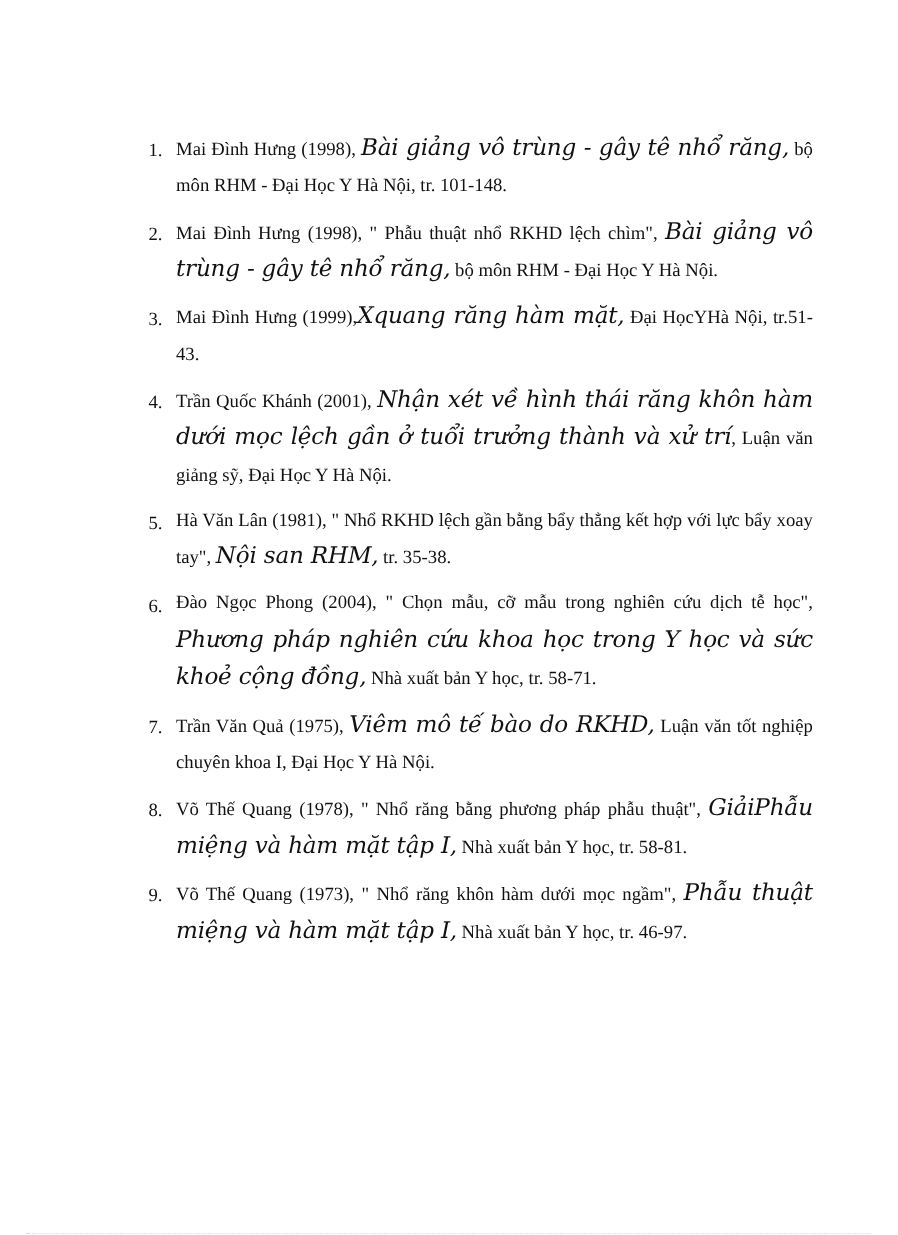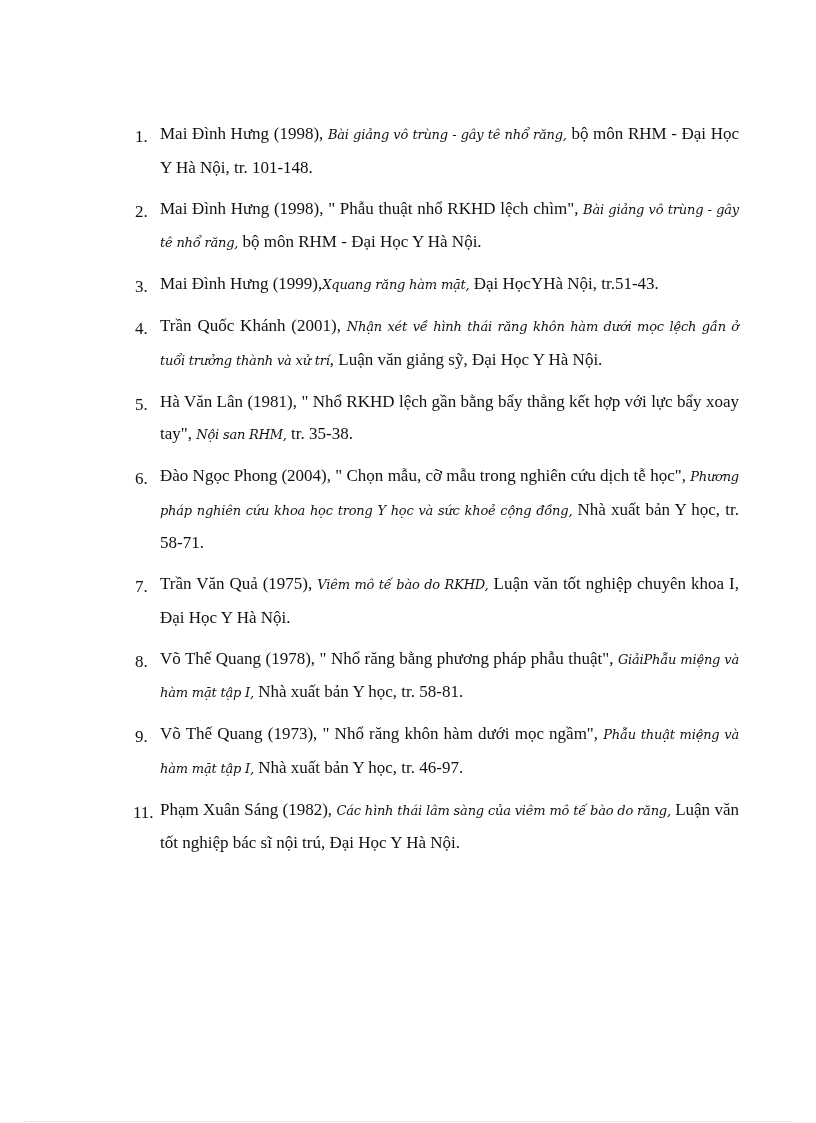--- a/index.html
+++ b/index.html
@@ -5,21 +5,21 @@
     html, body { margin: 0; padding: 0; background: #ffffff; }
     body { width: 816px; height: 1123px; position: relative; overflow: hidden;
            font-family: "Liberation Serif", "DejaVu Serif", serif; color: #111; }
     .page { position: absolute; left: 0; top: 0; width: 816px; height: 1123px; }
     .ref-list { position: absolute; left: 133px; top: 118px; width: 606px; margin: 0; padding: 0; list-style: none; }
     .ref { position: relative; padding-left: 27px; font-size: 17px; line-height: 32.5px;
            text-align: justify; margin-bottom: 8.5px; }
     .ref .num { position: absolute; left: 2px; top: 3px; font-size: 17px; }
     .ref .num.wide { left: 0; }
     .ref b { font-weight: normal; }
-    .ref i { font-style: italic; font-family: "DejaVu Serif", serif; font-size: 13px; letter-spacing: -0.2px; margin-top: 40px; }
+    .ref i { font-style: italic; font-family: "DejaVu Serif", serif; font-size: 21px; letter-spacing: -0.2px; margin-top: 40px; }
     .footer-rule { position: absolute; left: 24px; right: 24px; top: 1121px; height: 0;
                    border-top: 1px dotted #d8d8d8; }
   </style>
 </head>
 <body>
 
 <div class="page">
   <ol class="ref-list">
     <li class="ref">
       <span class="num">1.</span><b>Mai Đình Hưng</b><span> (1998),  </span><span></span><i>Bài giảng vô trùng - gây tê nhổ răng,</i><span> bộ môn RHM - Đại Học Y Hà Nội, tr. 101-148.</span>
@@ -41,18 +41,15 @@
     </li>
     <li class="ref">
       <span class="num">7.</span><b>Trần Văn Quả</b><span> (1975),  </span><span></span><i>Viêm mô tế bào do RKHD,</i><span> Luận văn tốt nghiệp chuyên khoa I, Đại Học Y Hà Nội.</span>
     </li>
     <li class="ref">
       <span class="num">8.</span><b>Võ Thế Quang</b><span> (1978), </span><span>" Nhổ răng bằng phương pháp phẫu thuật", </span><i>GiảiPhẫu miệng và hàm mặt tập I,</i><span> Nhà xuất bản Y học, tr. 58-81.</span>
     </li>
     <li class="ref">
       <span class="num">9.</span><b>Võ Thế Quang</b><span> (1973), </span><span>" Nhổ răng khôn hàm dưới mọc ngầm", </span><i>Phẫu thuật miệng và hàm mặt tập I,</i><span> Nhà xuất bản Y học, tr. 46-97.</span>
     </li>
-    <li class="ref">
-      <span class="num wide">11.</span><b>Phạm Xuân Sáng</b><span> (1982), </span><span></span><i>Các hình thái lâm sàng của viêm mô tế bào do răng,</i><span> Luận văn tốt nghiệp bác sĩ nội trú, Đại Học Y Hà Nội.</span>
-    </li>
   </ol>
   <div class="footer-rule"></div>
 </div>
 
 </body></html>

